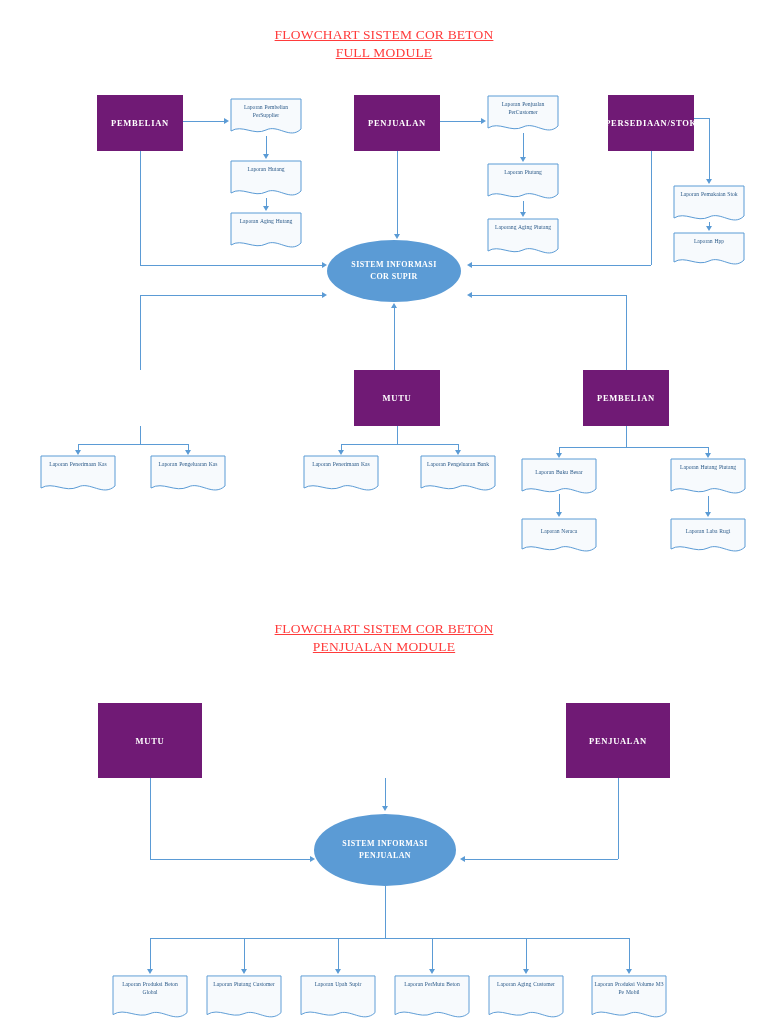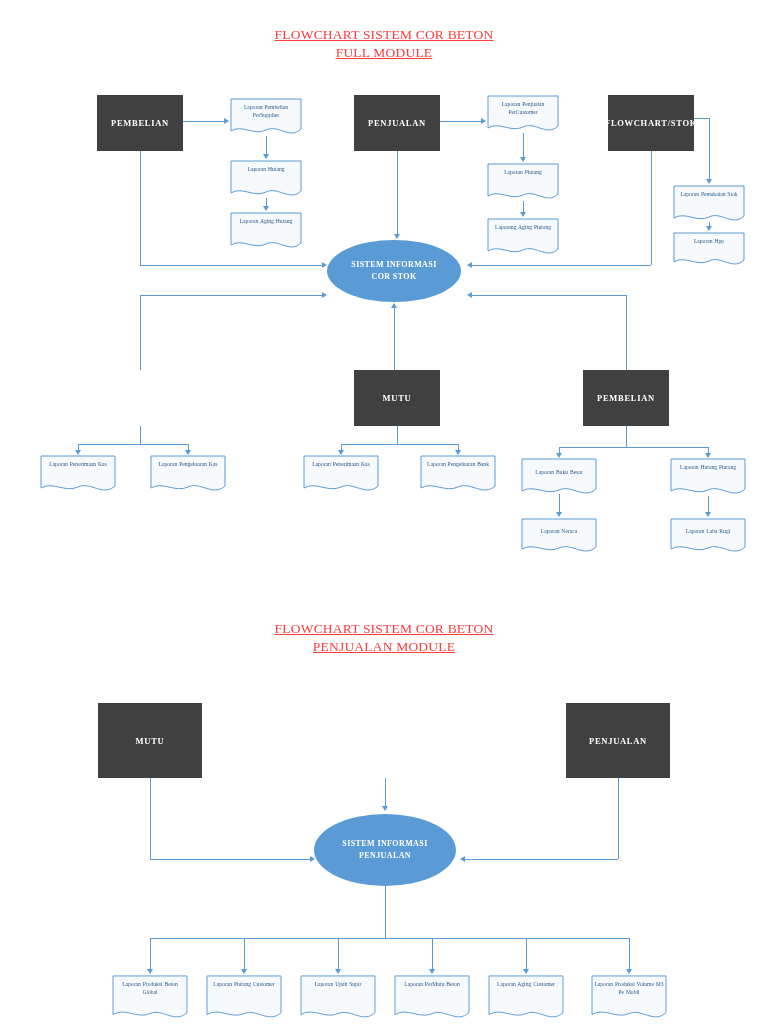--- a/index.html
+++ b/index.html
@@ -7,21 +7,21 @@
        font-family:"Liberation Sans","DejaVu Sans",sans-serif;
        -webkit-font-smoothing:antialiased;overflow:hidden;}
 
   .canvas{position:absolute;inset:0;font-family:Liberation Serif, serif;}
 
   .title{position:absolute;width:100%;text-align:center;color:#FF3B3B;
          font-size:13.5px;letter-spacing:.2px;line-height:18px;}
   .title u{text-decoration:underline;text-underline-offset:1px;}
 
   
-  .ebox{position:absolute;background:#404040;color:#fff;
+  .ebox{position:absolute;background:#701a75;color:#fff;
         display:flex;align-items:center;justify-content:center;
         text-align:center;font-size:8.5px;font-weight:bold;
         letter-spacing:.7px;box-sizing:border-box;}
 
   
   .ell{position:absolute;background:#5B9BD5;border-radius:50%;
        color:#fff;display:flex;align-items:center;justify-content:center;
        text-align:center;font-size:8px;font-weight:bold;letter-spacing:.4px;
        line-height:12px;box-sizing:border-box;}
 
@@ -58,33 +58,33 @@
     <u>FULL MODULE</u>
   </div>
 
   <div class="ebox" style="left:97px;top:95px;width:86px;height:56px;">
     <span>PEMBELIAN</span>
   </div>
   <div class="ebox" style="left:354px;top:95px;width:86px;height:56px;">
     <span>PENJUALAN</span>
   </div>
   <div class="ebox" style="left:608px;top:95px;width:86px;height:56px;">
-    <span>FLOWCHART/STOK</span>
+    <span>PERSEDIAAN/STOK</span>
   </div>
   <div class="ebox" style="left:354px;top:370px;width:86px;height:56px;">
     <span>MUTU</span>
   </div>
   <div class="ebox" style="left:583px;top:370px;width:86px;height:56px;">
     <span>PEMBELIAN</span>
   </div>
 
   <div class="ell" style="left:327px;top:240px;width:134px;height:62px;">
     <div>
       <span>SISTEM INFORMASI</span><br>
-      <span>COR STOK</span>
+      <span>COR SUPIR</span>
     </div>
   </div>
 
   <div class="doc" style="left:230px;top:98px;width:72px;height:40px;">
     <svg viewBox="0 0 72 40" preserveAspectRatio="none">
       <path d="M1,1 H71 V31 C60,42 48,26 36,32 C24,38 12,26 1,33 Z" fill="#F7FAFD" stroke="#5B9BD5" stroke-width="1"></path>
     </svg>
     <div class="txt">Laporan Pembelian PerSupplier</div>
   </div>
   <div class="doc" style="left:230px;top:160px;width:72px;height:40px;">

